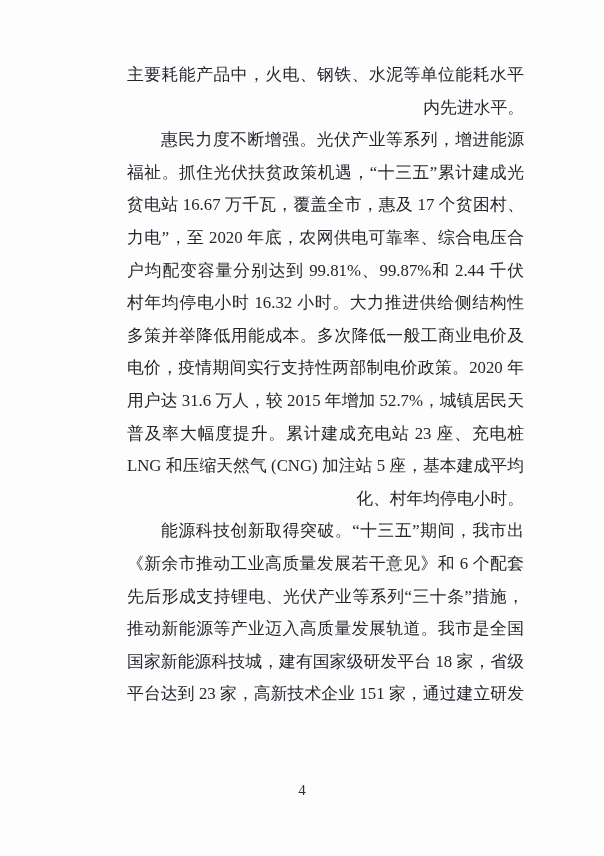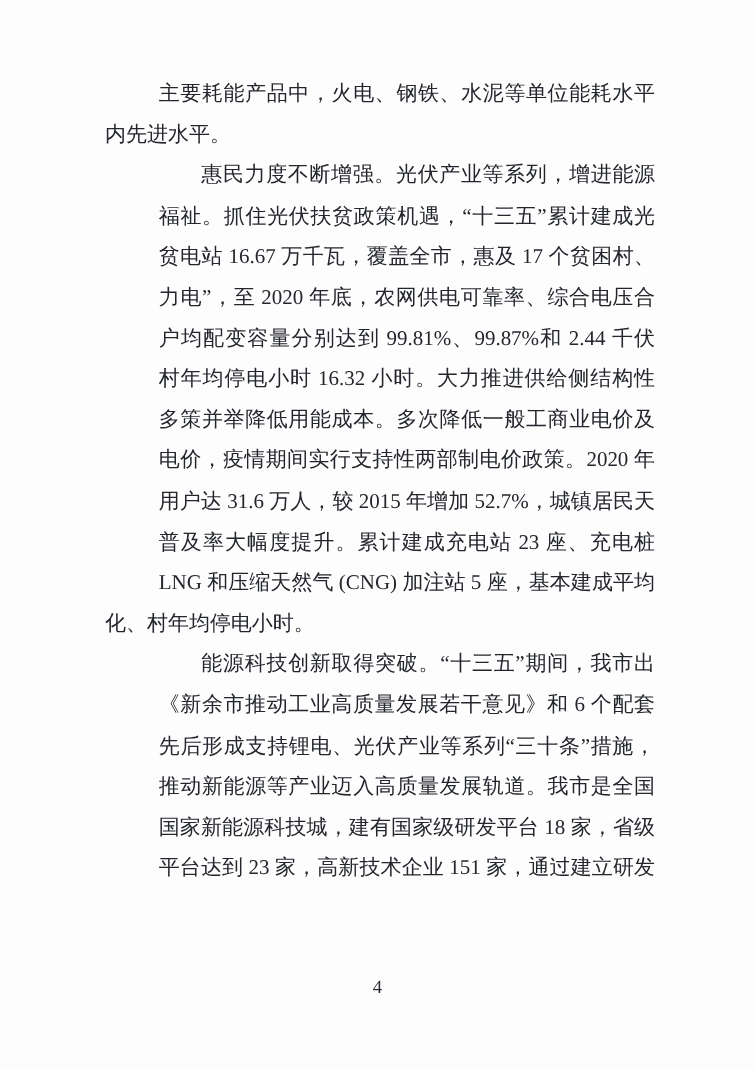--- a/index.html
+++ b/index.html
@@ -25,21 +25,21 @@
     left: 84px;
     top: 59px;
     width: 440px;
   }
   .line {
     height: 32.6px;
     line-height: 32.6px;
     font-size: 16.8px;
     white-space: nowrap;
     overflow: hidden;
-    text-align: left;
+    text-align: right;
   }
   .line.just {
     white-space: normal;
     text-align: justify;
     text-align-last: justify;
     text-justify: inter-character;
     margin-left: 43px;
   }
   .line.indent {
     text-indent: 34px;

